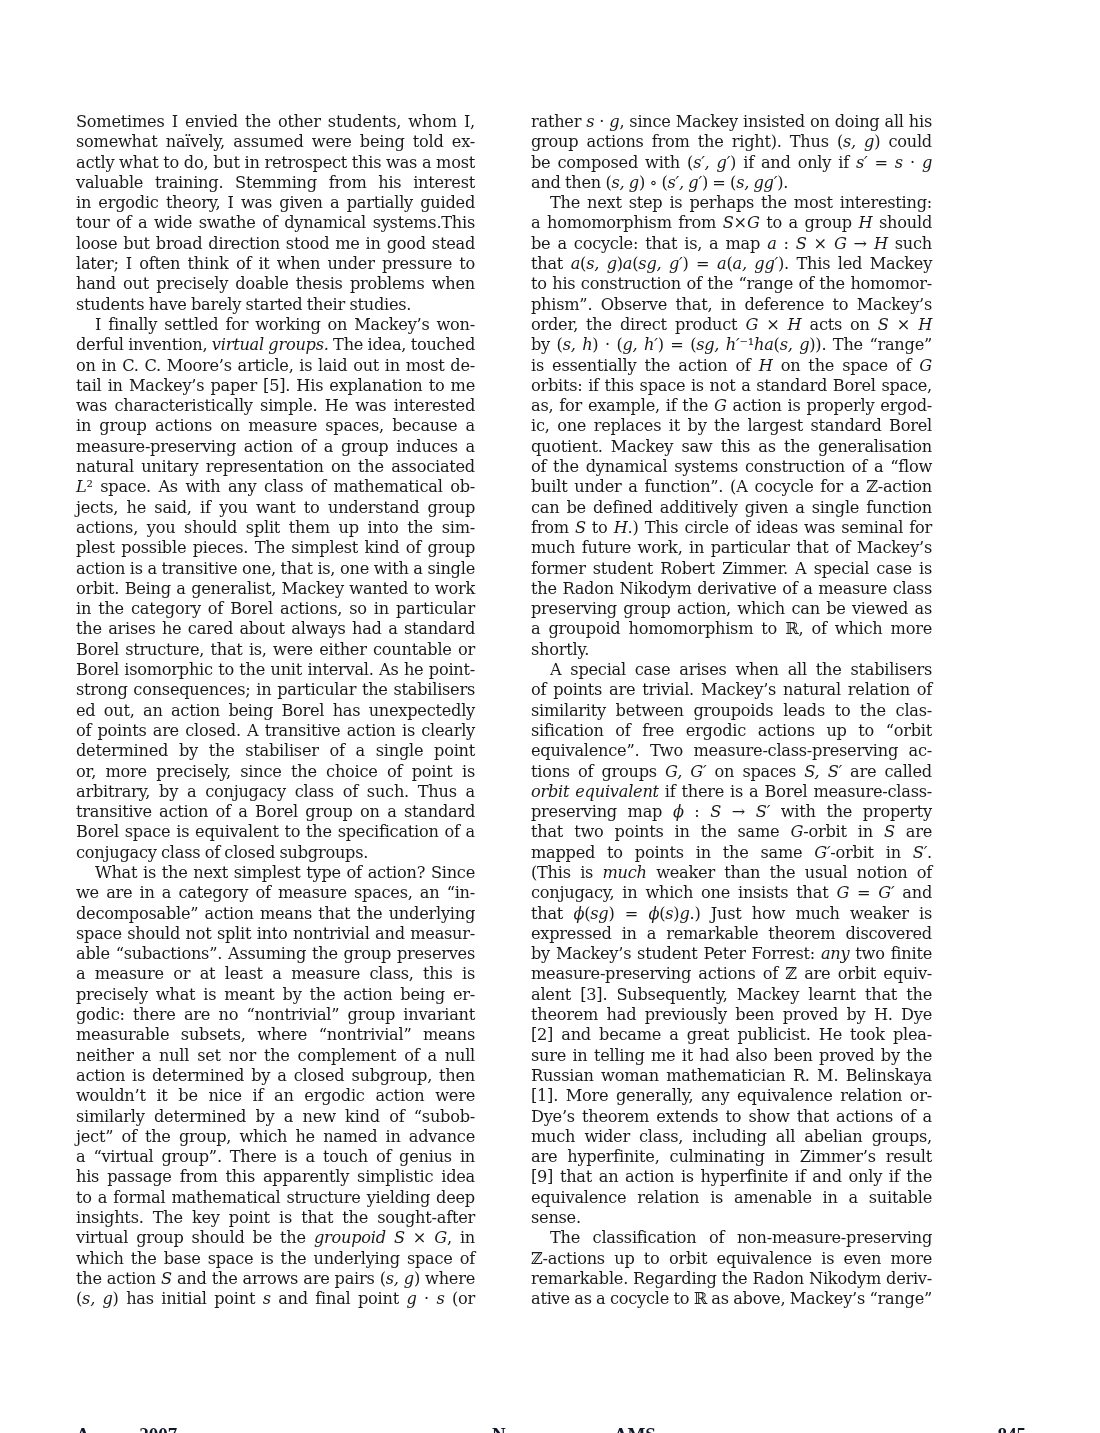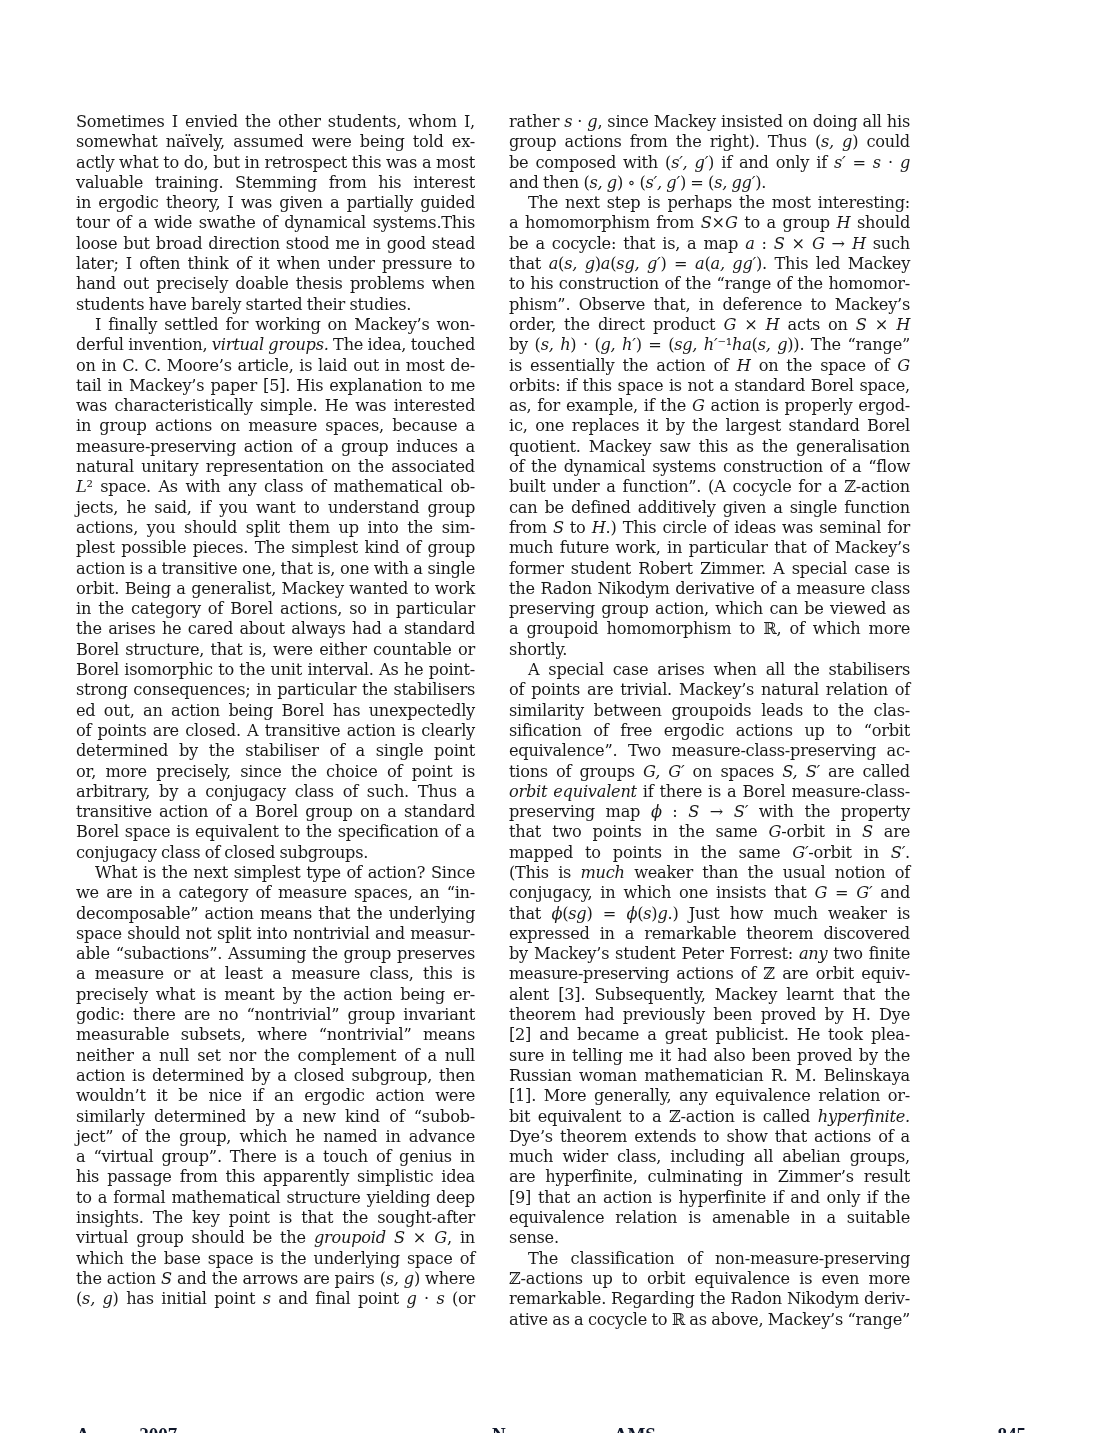--- a/index.html
+++ b/index.html
@@ -1,20 +1,20 @@
 <!DOCTYPE html>
 <html><head>
   <meta charset="utf-8">
   <style>
     html, body { margin: 0; padding: 0; background: #ffffff; }
     body { width: 1100px; height: 1433px; position: relative; overflow: hidden;
            font-family: "DejaVu Serif", "Liberation Serif", serif; color: #1a1a1a; }
     .column { position: absolute; top: 112px; }
     #col-left { left: 76px; width: 399px; }
-    #col-right { left: 509px; width: 401px; }
+    #col-right { left: 531px; width: 401px; }
     .line { display: block; height: 20.3px; line-height: 20.3px; font-size: 16.2px;
             text-align: justify; text-align-last: justify; white-space: nowrap;
             letter-spacing: -0.25px; word-spacing: -0.5px; }
     .line.last { text-align-last: left; }
     .line.indent { text-indent: 19px; }
     .line span.it { font-style: italic; }
     .footer { position: absolute; top: 1424px; font-family: "Liberation Serif", serif;
               font-weight: bold; font-size: 19px; color: #0f172a; }
     .smallcaps { font-variant: small-caps; }
     #footer-left { left: 76px; }
@@ -139,21 +139,20 @@
       <div class="line"><span>that </span><span class="it">ϕ</span><span>(</span><span class="it">sg</span><span>) = </span><span class="it">ϕ</span><span>(</span><span class="it">s</span><span>)</span><span class="it">g</span><span>.) Just how much weaker is</span></div>
       <div class="line"><span>expressed in a remarkable theorem discovered</span></div>
       <div class="line"><span>by Mackey’s student Peter Forrest: </span><span class="it">any</span><span> two finite</span></div>
       <div class="line"><span>measure-preserving actions of ℤ are orbit equiv-</span></div>
       <div class="line"><span>alent [3]. Subsequently, Mackey learnt that the</span></div>
       <div class="line"><span>theorem had previously been proved by H. Dye</span></div>
       <div class="line"><span>[2] and became a great publicist. He took plea-</span></div>
       <div class="line"><span>sure in telling me it had also been proved by the</span></div>
       <div class="line"><span>Russian woman mathematician R. M. Belinskaya</span></div>
       <div class="line"><span>[1]. More generally, any equivalence relation or-</span></div>
-      <div class="line"><span>bit equivalent to a ℤ-action is called </span><span class="it">hyperfinite.</span></div>
       <div class="line"><span>Dye’s theorem extends to show that actions of a</span></div>
       <div class="line"><span>much wider class, including all abelian groups,</span></div>
       <div class="line"><span>are hyperfinite, culminating in Zimmer’s result</span></div>
       <div class="line"><span>[9] that an action is hyperfinite if and only if the</span></div>
       <div class="line"><span>equivalence relation is amenable in a suitable</span></div>
       <div class="line last"><span>sense.</span></div>
     </div>
     <div>
       <div class="line indent"><span>The classification of non-measure-preserving</span></div>
       <div class="line"><span>ℤ-actions up to orbit equivalence is even more</span></div>

